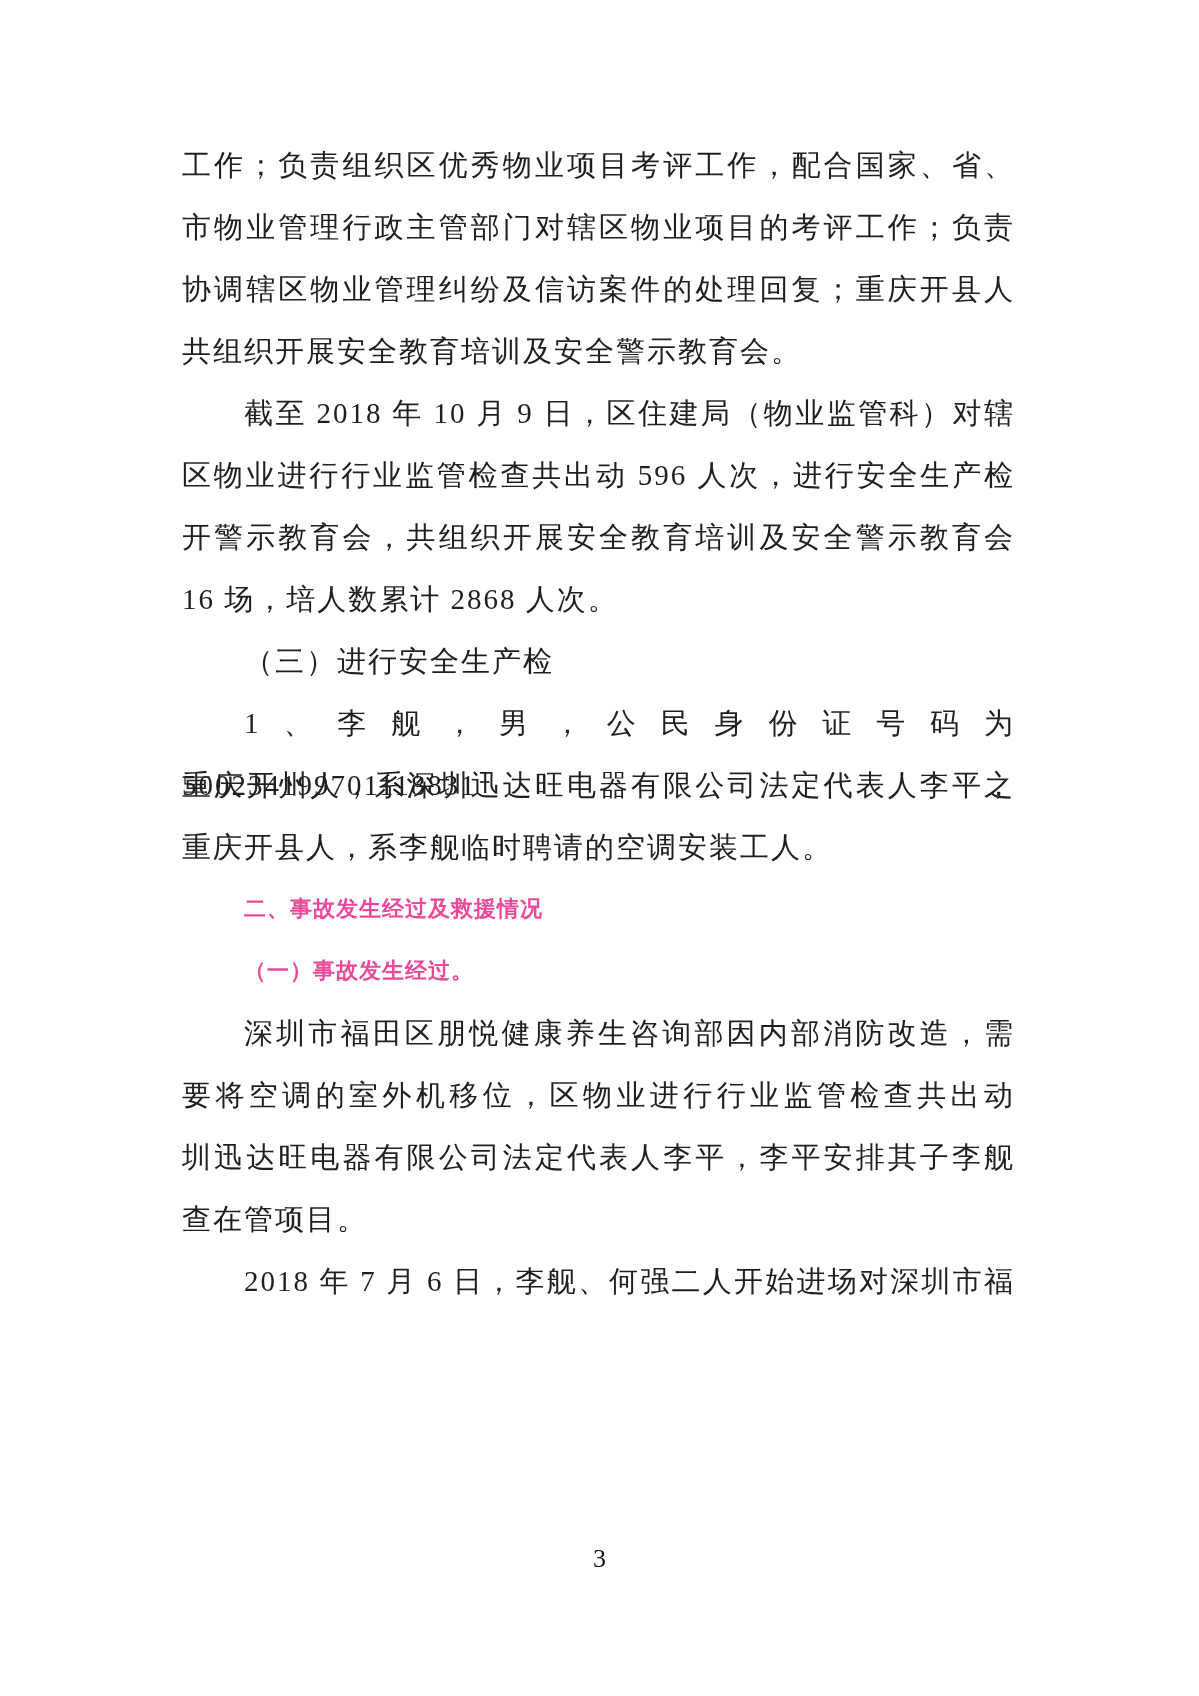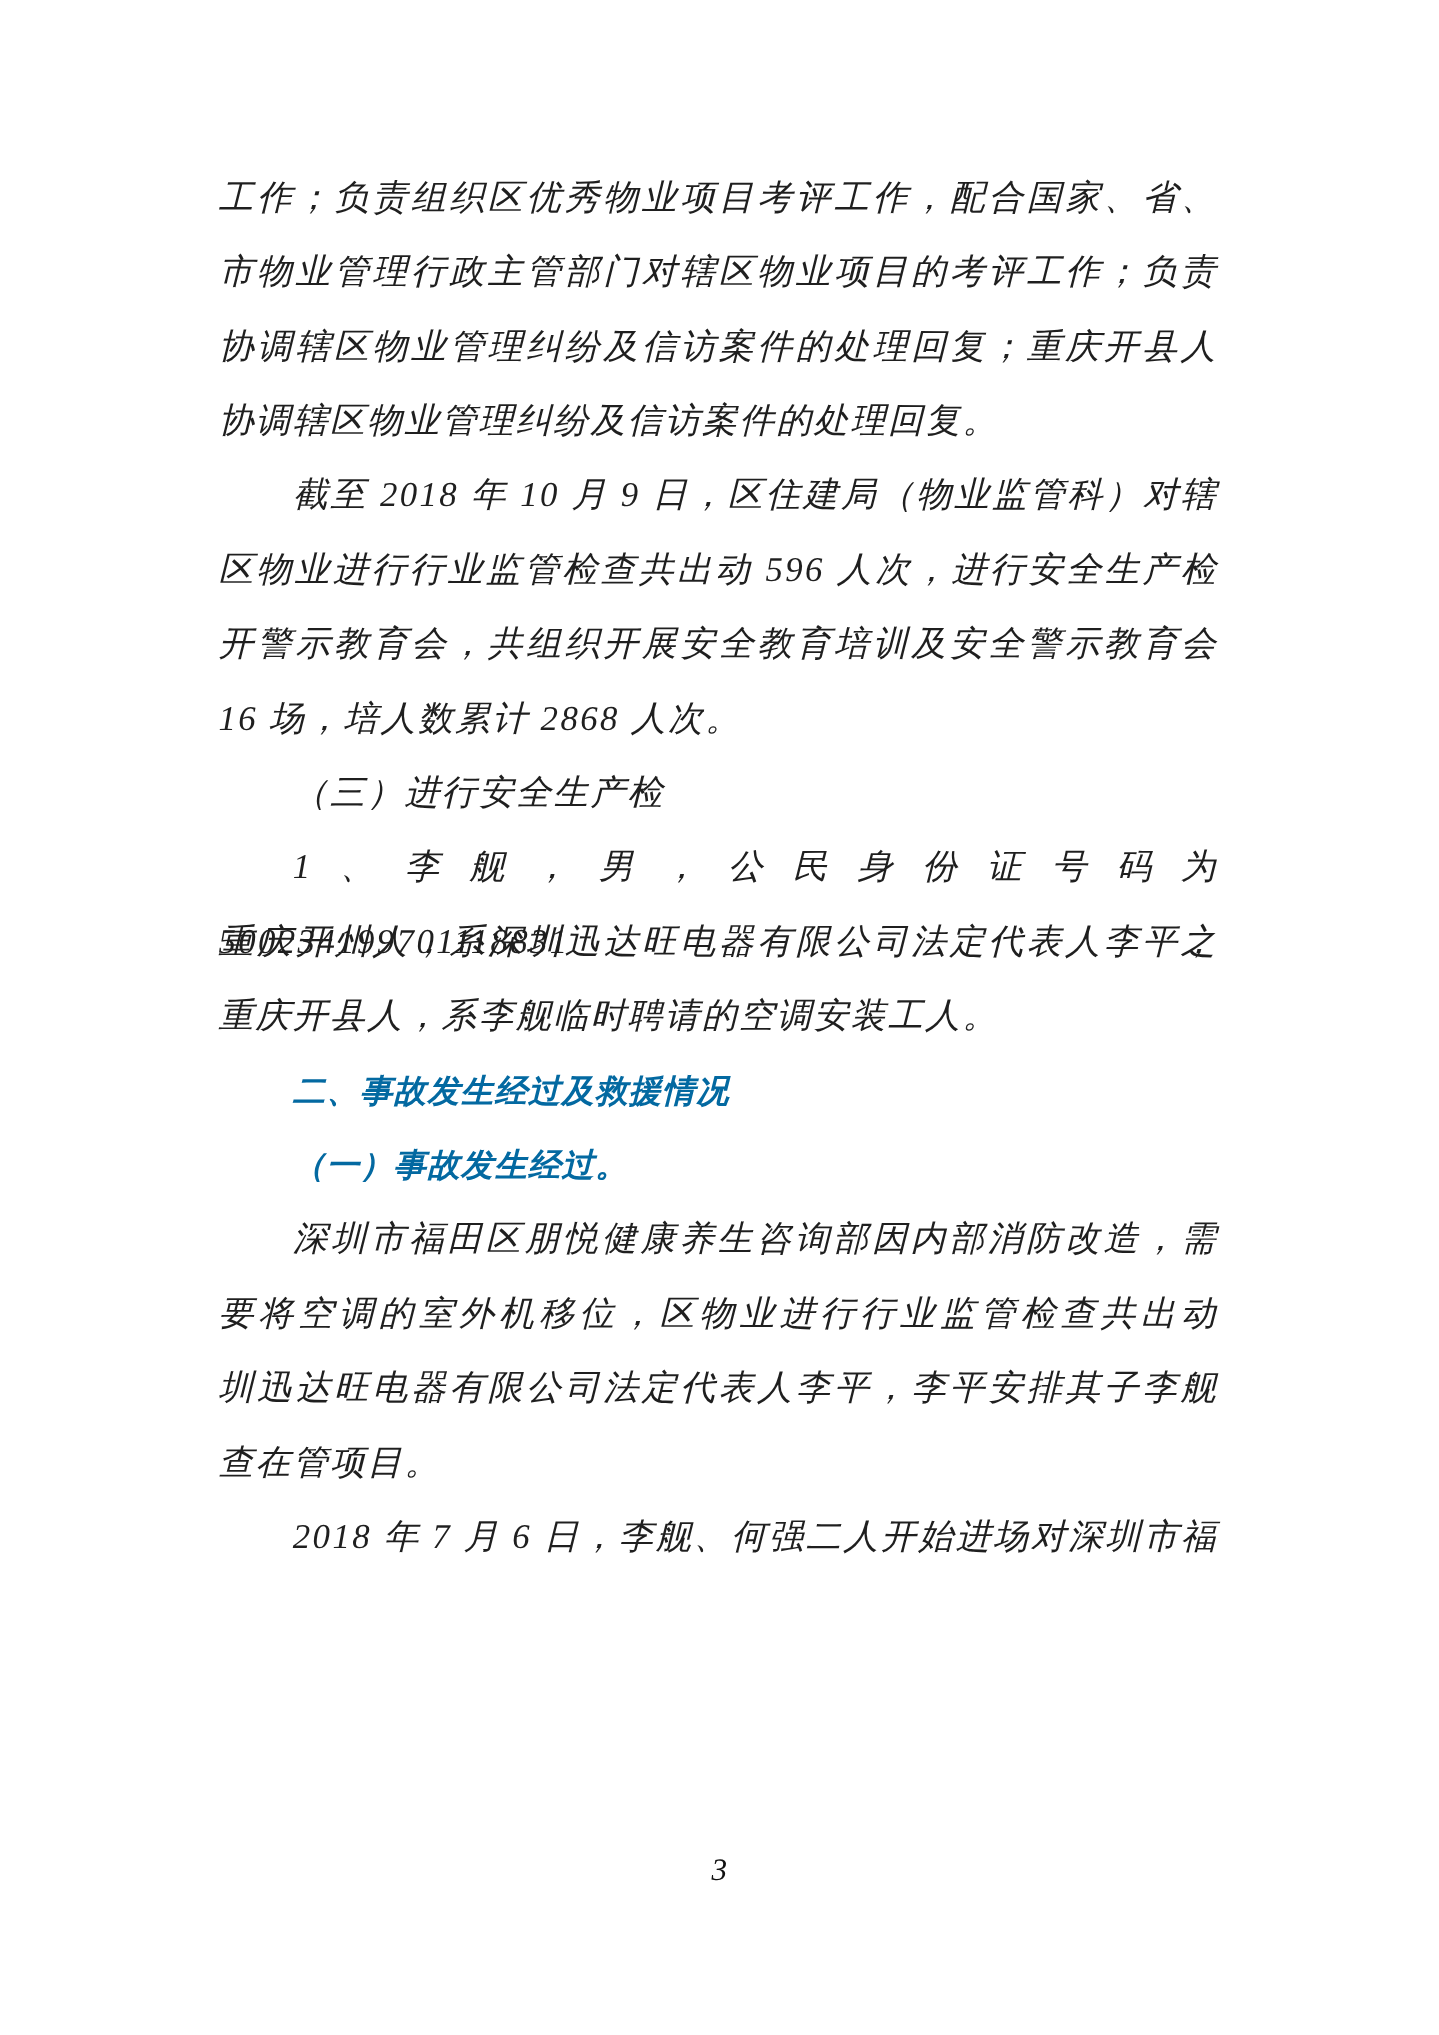--- a/index.html
+++ b/index.html
@@ -8,21 +8,20 @@
     background: #ffffff;
   }
   .page {
     position: relative;
     width: 1199px;
     height: 1696px;
     background: #ffffff;
     font-family: "Liberation Serif", "DejaVu Serif", serif;
     color: #1f1f1f;
     overflow: hidden;
-    font-style: italic;
   }
   .content {
     position: absolute;
     left: 182px;
     top: 134px;
     width: 833px;
   }
   .line {
     height: 62px;
     line-height: 62px;
@@ -32,23 +31,23 @@
     white-space: normal;
   }
   .line.justify {
     text-align-last: justify;
   }
   .line.indent {
     text-indent: 62px;
   }
   .line.bold {
     font-weight: 700;
-    font-size: 27px;
+    font-size: 22px;
     letter-spacing: 1px;
-    color: #0369a1;
+    color: #ec4899;
   }
   .footer {
     position: absolute;
     top: 1544px;
     left: 0;
     width: 100%;
     text-align: center;
     font-size: 26px;
     letter-spacing: 0;
     color: #111111;
@@ -56,21 +55,21 @@
   }
 </style>
 </head>
 <body>
 
 <div class="page" style="background: rgb(255, 255, 255); color: rgb(31, 31, 31);">
   <div class="content" id="body-lines">
       <div class="line justify">工作；负责组织区优秀物业项目考评工作，配合国家、省、</div>
       <div class="line justify">市物业管理行政主管部门对辖区物业项目的考评工作；负责</div>
       <div class="line justify">协调辖区物业管理纠纷及信访案件的处理回复；重庆开县人</div>
-      <div class="line">协调辖区物业管理纠纷及信访案件的处理回复。</div>
+      <div class="line">共组织开展安全教育培训及安全警示教育会。</div>
       <div class="line justify indent">截至 2018 年 10 月 9 日，区住建局（物业监管科）对辖</div>
       <div class="line justify">区物业进行行业监管检查共出动 596 人次，进行安全生产检</div>
       <div class="line justify">开警示教育会，共组织开展安全教育培训及安全警示教育会</div>
       <div class="line">16 场，培人数累计 2868 人次。</div>
       <div class="line indent">（三）进行安全生产检</div>
       <div class="line justify indent">1、李舰，男，公民身份证号码为 500234199701118831，</div>
       <div class="line justify">重庆开州人，系深圳迅达旺电器有限公司法定代表人李平之</div>
       <div class="line">重庆开县人，系李舰临时聘请的空调安装工人。</div>
       <div class="line indent bold">二、事故发生经过及救援情况</div>
       <div class="line indent bold">（一）事故发生经过。</div>

